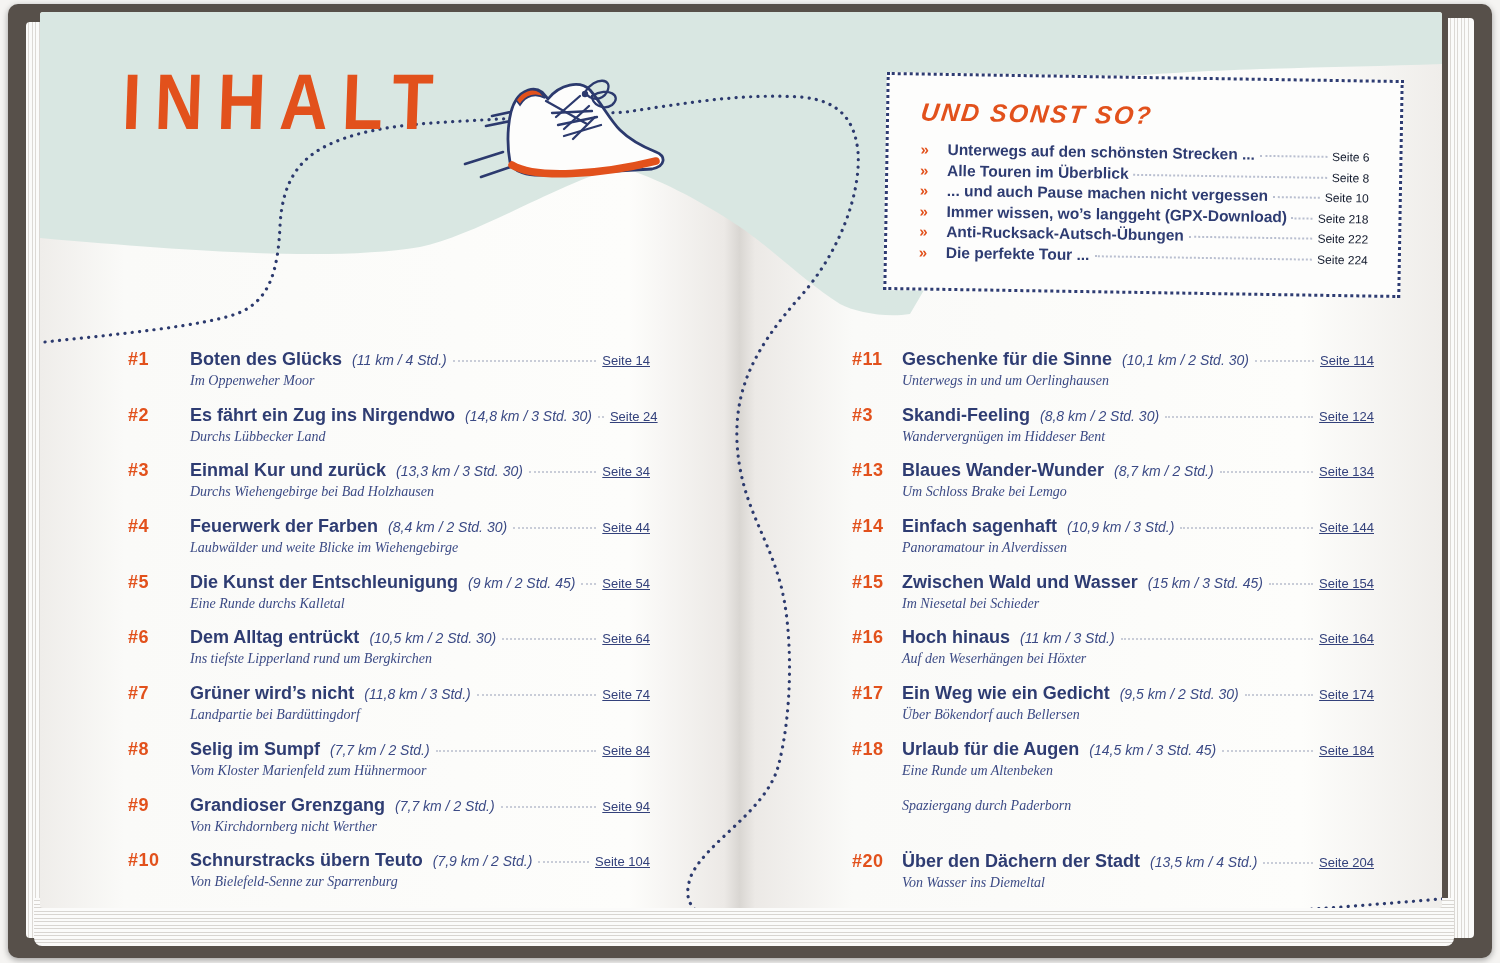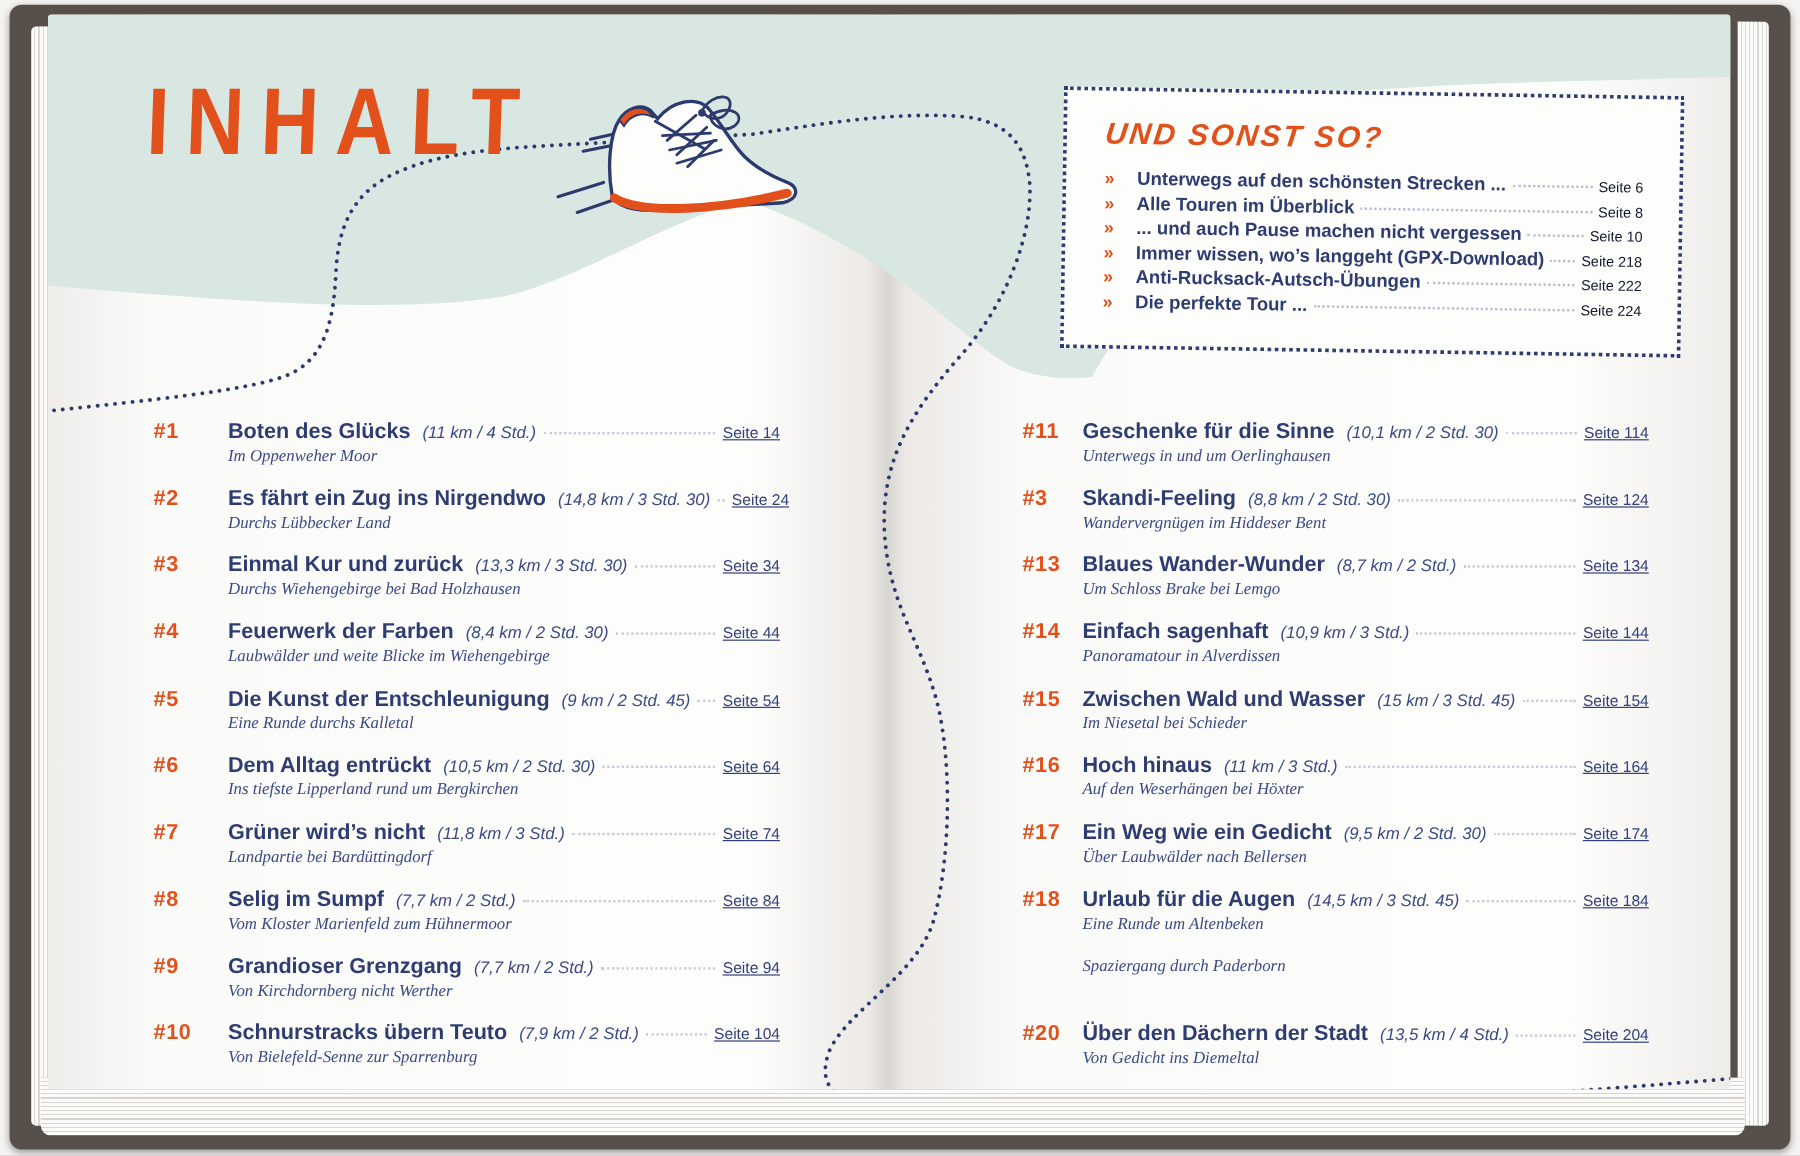--- a/index.html
+++ b/index.html
@@ -312,21 +312,21 @@
           <div class="line2"><span class="sub">Auf den Weserhängen bei Höxter</span></div>
         </div>
         <div class="tour-row">
           <div class="line1">
             <span class="num">#17</span>
             <span class="ttl">Ein Weg wie ein Gedicht</span>
             <span class="det">(9,5 km / 2 Std. 30)</span>
             <span class="lead"></span>
             <span class="pg">Seite 174</span>
           </div>
-          <div class="line2"><span class="sub">Über Laubwälder nach Bellersen</span></div>
+          <div class="line2"><span class="sub">Über Bökendorf auch Bellersen</span></div>
         </div>
         <div class="tour-row">
           <div class="line1">
             <span class="num">#18</span>
             <span class="ttl">Urlaub für die Augen</span>
             <span class="det">(14,5 km / 3 Std. 45)</span>
             <span class="lead"></span>
             <span class="pg">Seite 184</span>
           </div>
           <div class="line2"><span class="sub">Eine Runde um Altenbeken</span></div>
@@ -335,17 +335,17 @@
           <div class="line2"><span class="sub">Spaziergang durch Paderborn</span></div>
         </div>
         <div class="tour-row">
           <div class="line1">
             <span class="num">#20</span>
             <span class="ttl">Über den Dächern der Stadt</span>
             <span class="det">(13,5 km / 4 Std.)</span>
             <span class="lead"></span>
             <span class="pg">Seite 204</span>
           </div>
-          <div class="line2"><span class="sub">Von Gedicht ins Diemeltal</span></div>
+          <div class="line2"><span class="sub">Von Wasser ins Diemeltal</span></div>
         </div>
       </div>
   </div>
 </div>
 
 </body></html>

